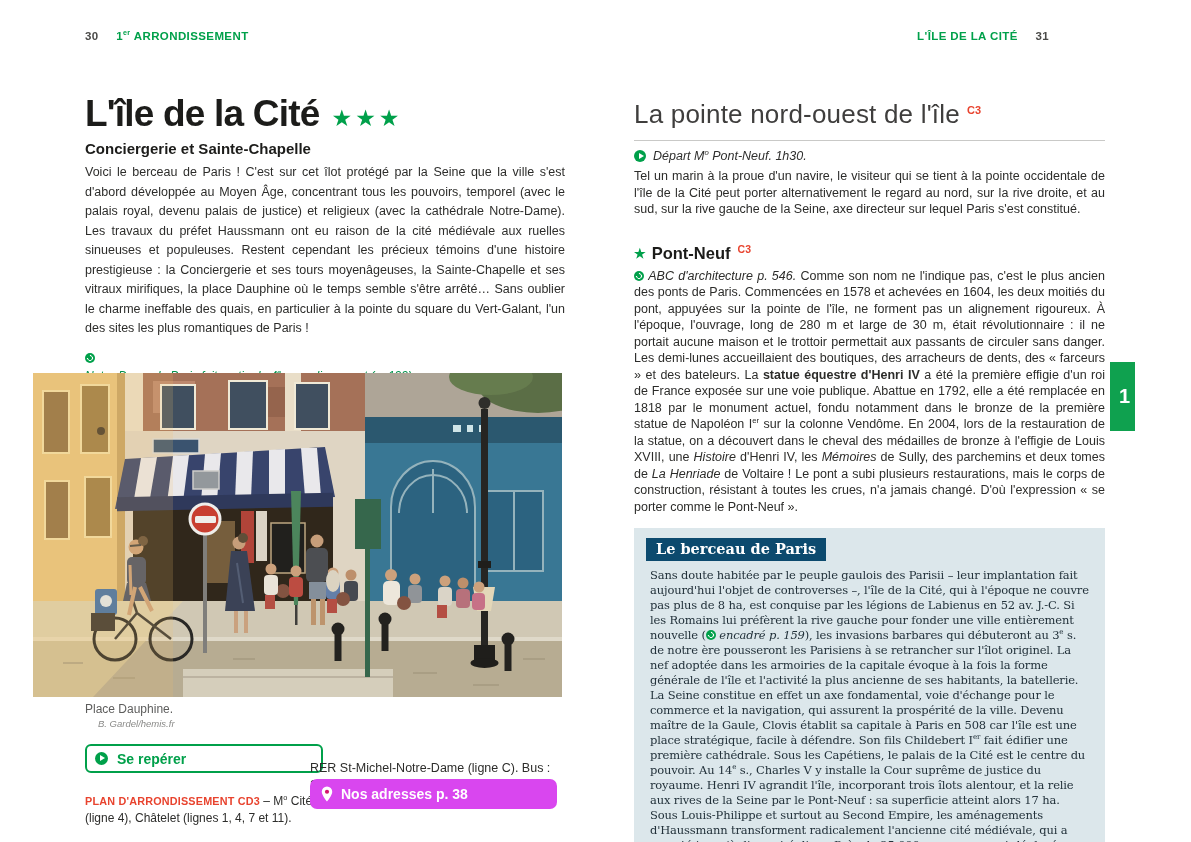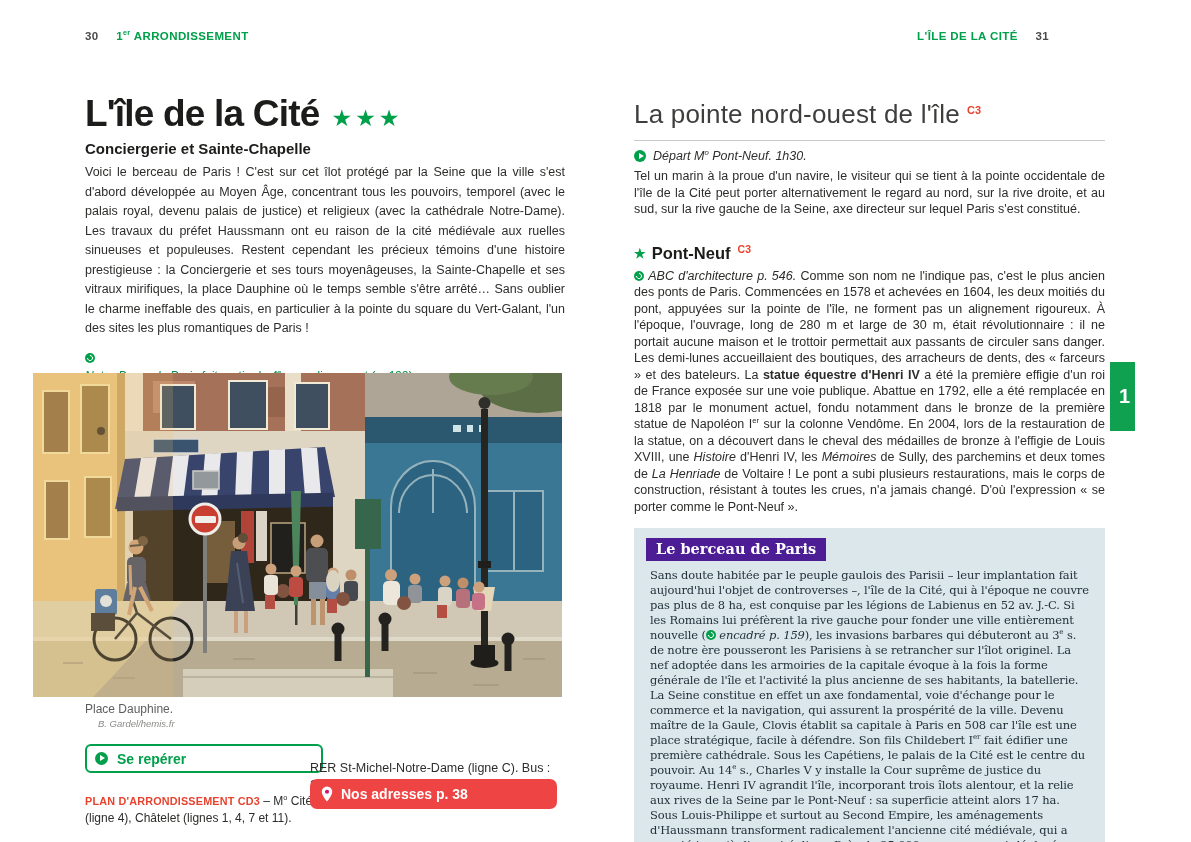--- a/index.html
+++ b/index.html
@@ -30,38 +30,38 @@
   .caption{position:absolute;left:85px;top:702px;font-size:12px;color:#5d5d5c;}
   .credit{position:absolute;left:98px;top:718px;font-size:9.5px;font-style:italic;color:#8a8a88;}
 
   .reperer-box{position:absolute;left:85px;top:744px;width:226px;height:25px;
                border:2px solid #00a04a;border-radius:6px;display:flex;align-items:center;
                gap:9px;padding-left:8px;}
   .reperer-box .lbl{color:#00a04a;font-weight:800;font-size:14px;}
   .plan{position:absolute;left:85px;top:781px;width:236px;font-size:12px;line-height:16.5px;color:#2d2d2b;}
   .plan .red{color:#e8432e;font-weight:800;font-size:10.8px;letter-spacing:.2px;}
   .rer{position:absolute;left:310px;top:747px;width:258px;font-size:12.5px;line-height:17px;color:#2d2d2b;}
-  .badge{position:absolute;left:310px;top:779px;width:247px;height:30px;background:#ef4444;
+  .badge{position:absolute;left:310px;top:779px;width:247px;height:30px;background:#d946ef;
          border-radius:7px;display:flex;align-items:center;gap:8px;padding-left:11px;box-sizing:border-box;}
   .badge .lbl{color:#fff;font-weight:800;font-size:14px;}
 
   
   .rightcol{position:absolute;left:634px;top:99px;width:471px;}
   .sec-heading{font-size:26px;font-weight:400;color:#3f3e3d;letter-spacing:.2px;
                border-bottom:1.5px solid #c9c9c7;padding-bottom:10px;}
   .ref{color:#e8432e;font-weight:800;font-size:11px;vertical-align:9px;margin-left:7px;letter-spacing:.3px;}
   .depart{margin-top:8px;display:flex;align-items:center;gap:7px;
           font-size:12.5px;font-style:italic;font-weight:normal;color:#2f2f2e;}
   .body-p{margin-top:5px;font-size:12.5px;line-height:16.5px;text-align:justify;color:#2c2c2a;}
   .sub-heading{margin-top:25px;font-size:16.5px;font-weight:800;color:#1c1c1a;}
   .sub-heading .star{color:#00a04a;font-size:13px;margin-right:6px;vertical-align:1px;}
   .sub-heading .ref{vertical-align:6px;font-size:10.5px;}
 
   .bluebox{margin-top:10px;background:#dce7eb;padding:11px 16px 13px 16px;}
-  .bluebox .chip{display:inline-block;background:#4c1d95;color:#fff;
+  .bluebox .chip{display:inline-block;background:#0c4a6e;color:#fff;
                  font-family:"DejaVu Serif",serif;font-weight:bold;font-size:14.5px;
                  padding:2px 10px 4px 10px;margin:-1px 0 7px -4px;}
   .bluebox .txt{font-family:"DejaVu Serif",serif;font-size:11.5px;line-height:15px;
                 letter-spacing:-.15px;color:#22313a;}
 
   .tab{position:absolute;left:1110px;top:362px;width:47px;height:69px;background:#0fa14f;
        color:#fff;font-size:20px;font-weight:bold;display:flex;align-items:center;
        padding-left:9px;box-sizing:border-box;}
 
   

